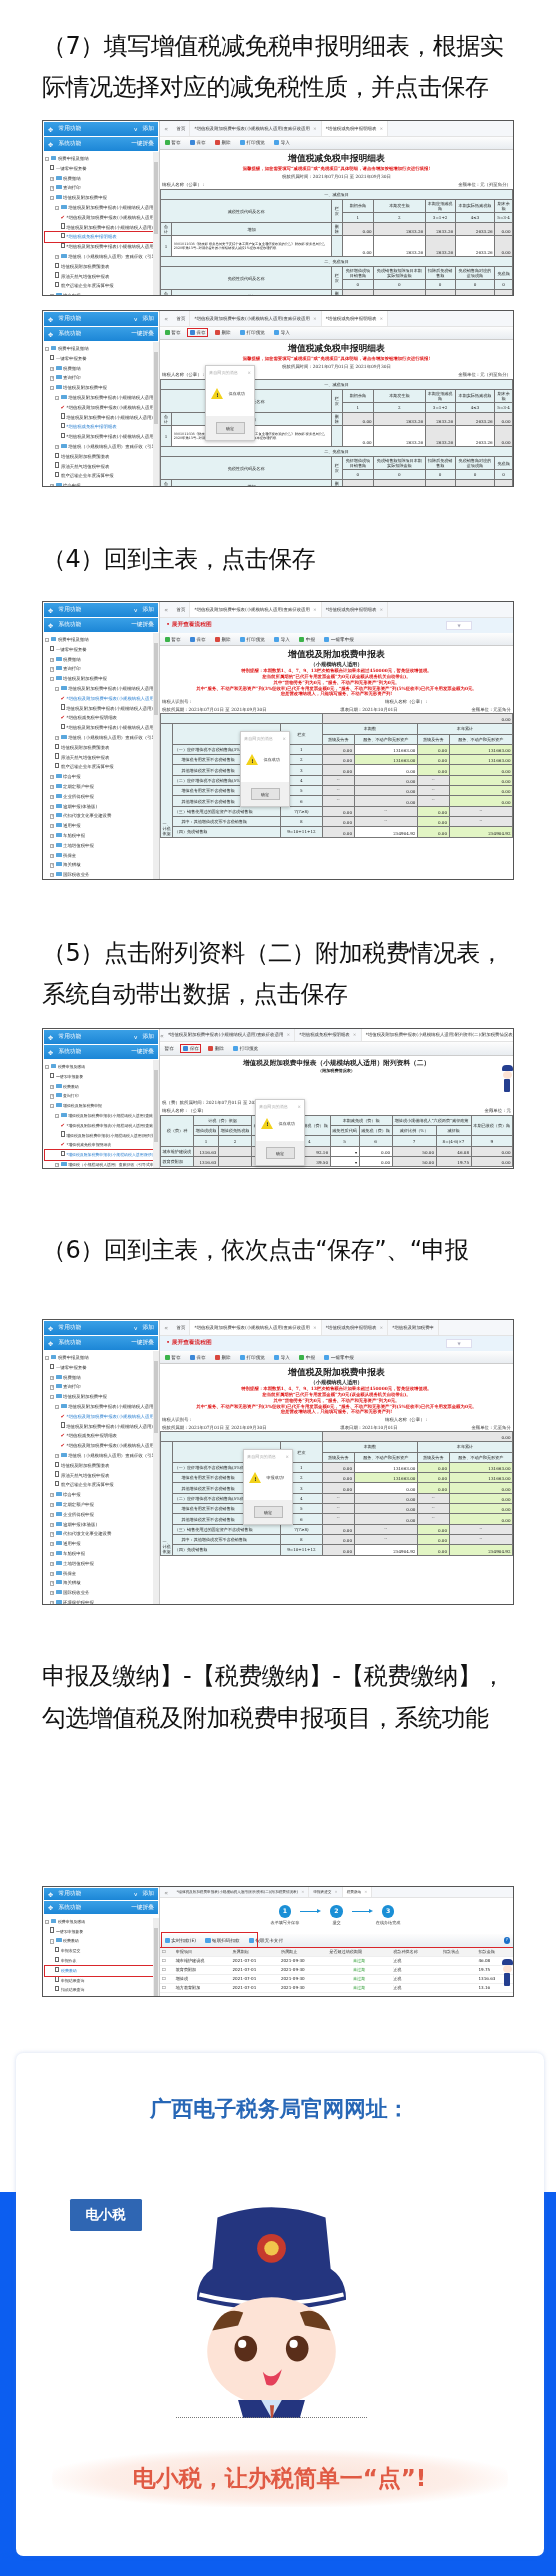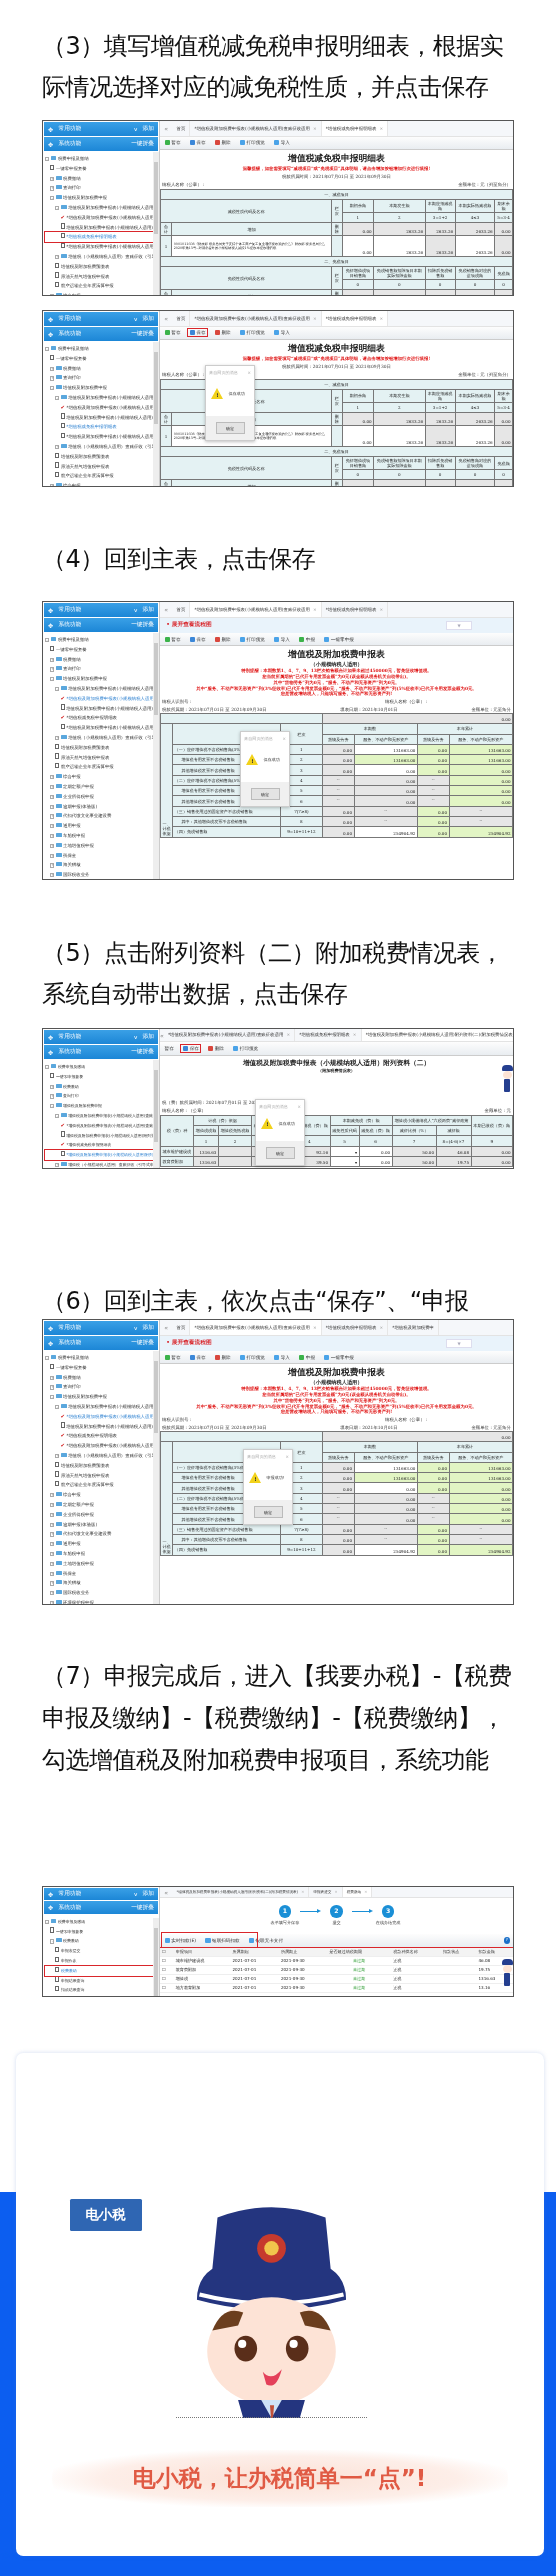--- a/index.html
+++ b/index.html
@@ -72,21 +72,21 @@
 .bt{position:absolute;left:0;right:0;top:41px;text-align:center;font-size:21.6px;font-weight:bold;color:#2767b6;font-family:"DejaVu Sans",sans-serif}
 .url{position:absolute;left:0;right:0;top:80px;text-align:center;font-size:17px;color:#2767b6;text-decoration:underline;font-family:"DejaVu Sans",sans-serif}
 .badge{position:absolute;left:54px;top:146px;width:72px;height:32px;background:#2f66b3;color:#fff;font-size:13.4px;font-weight:bold;line-height:32px;text-align:center;font-family:"DejaVu Sans",sans-serif;border-radius:1.5px}
 .slogan{position:absolute;left:36px;right:36px;top:397px;height:57px;border-radius:31px;background:radial-gradient(ellipse at center,#fbe1d6 0%,#fdeee8 55%,rgba(255,255,255,0) 75%);text-align:center;line-height:57px;font-size:23px;font-weight:bold;color:#e05a44;font-family:"DejaVu Sans",sans-serif}
 .dots{position:absolute;left:160px;width:191px;top:364px;border-top:1.5px dotted #777}
 </style>
 </head>
 <body>
 
 <div class="heading" style="top:26px">
-  <div>（3）填写增值税减免税申报明细表，根据实</div>
+  <div>（7）填写增值税减免税申报明细表，根据实</div>
   <div>际情况选择对应的减免税性质，并点击保存</div>
 </div>
 
 <div class="shot" style="top:120px;height:176px">
   <div class="side">
     <div class="sbar">
         <span class="ic">✥</span>
         <span class="lbl">常用功能</span>
         <span class="act" style="margin-right:5.2px">v</span>
         <span class="act">添加</span>
@@ -955,21 +955,21 @@
           <span>!</span>
         </div>
         <span>保存成功</span>
       </div>
     <div class="df">
         <div class="ok">确定</div>
       </div>
   </div>
 </div>
 
-<div class="heading" style="top:1281px">
+<div class="heading" style="top:1230px">
   <div>（6）回到主表，依次点击“保存”、“申报</div>
 </div>
 
 <div class="shot" style="top:1319px;height:286px">
   <div class="side">
     <div class="sbar">
         <span class="ic">✥</span>
         <span class="lbl">常用功能</span>
         <span class="act" style="margin-right:5.2px">v</span>
         <span class="act">添加</span>
@@ -1254,21 +1254,20 @@
         </div>
         <span>申报成功!</span>
       </div>
     <div class="df">
         <div class="ok">确定</div>
       </div>
   </div>
 </div>
 
 <div class="heading" style="top:1655px;line-height:42px">
-  <div>（7）申报完成后，进入【我要办税】-【税费</div>
   <div>申报及缴纳】-【税费缴纳】-【税费缴纳】，</div>
   <div>勾选增值税及附加税费申报项目，系统功能</div>
 </div>
 
 <div class="shot" style="top:1886px;height:111px">
   <div class="side">
     <div class="sbar" style="height:12.4px">
         <span class="ic">✥</span>
         <span class="lbl">常用功能</span>
         <span class="act" style="margin-right:5.2px">v</span>
@@ -1417,20 +1416,21 @@
     <div class="mascot-mini" style="top:72px">
         <div class="hat"></div>
         <div class="face"></div>
         <div class="bodyx"></div>
       </div>
   </div>
 </div>
 
 <div class="band"></div>
 <div class="card">
+  <div class="bt">广西电子税务局官网网址：</div>
   <div class="badge">电小税</div>
   <svg style="position:absolute;left:160px;top:149px" width="191" height="216" viewBox="0 0 370 420">
     <path d="M80 30 Q185 -10 290 30 L300 130 Q330 150 330 190 Q185 230 40 190 Q40 150 70 130 Z" fill="#24357f"></path>
     <path d="M45 180 Q185 215 325 180" stroke="#fff" stroke-width="8" fill="none"></path>
     <circle cx="185" cy="90" r="28" fill="#c63a2d"></circle>
     <circle cx="185" cy="90" r="14" fill="#f1c64c"></circle>
     <ellipse cx="185" cy="290" rx="125" ry="105" fill="#fde3d6"></ellipse>
     <path d="M70 250 Q90 200 130 215 L120 240 Z" fill="#6b3e1e"></path>
     <path d="M300 250 Q280 200 240 215 L250 240 Z" fill="#6b3e1e"></path>
     <ellipse cx="135" cy="285" rx="22" ry="25" fill="#5a2e1a"></ellipse>

